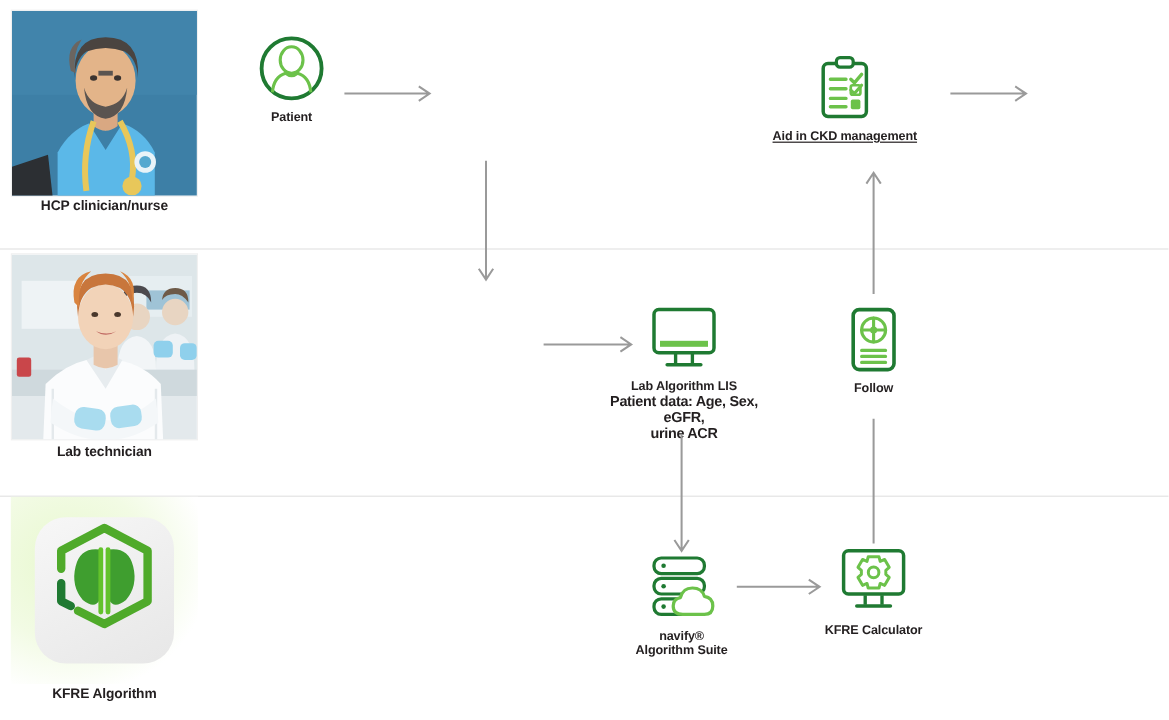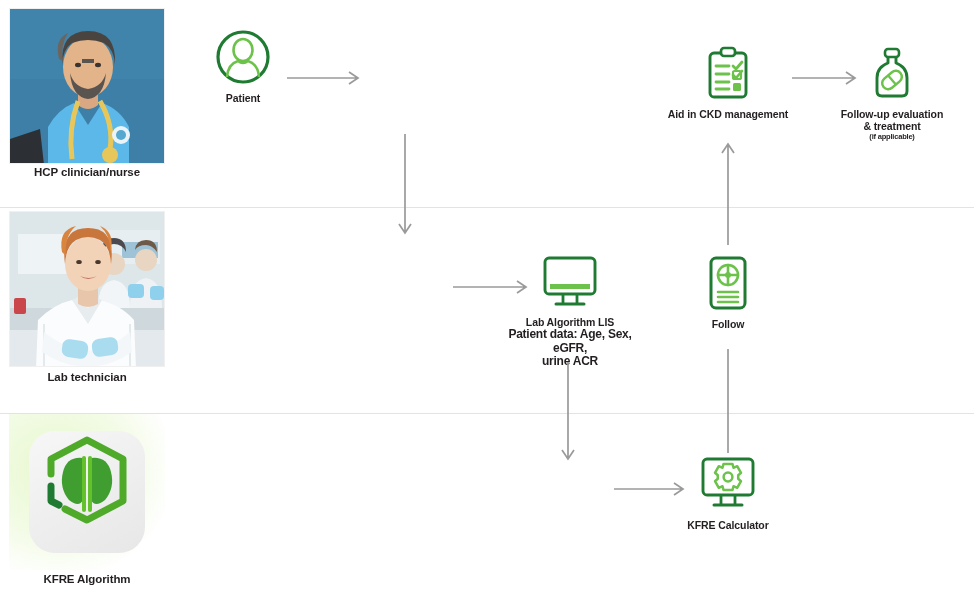--- a/index.html
+++ b/index.html
@@ -200,50 +200,37 @@
       <path d="M13 49 Q14 36 24 33 Q29 37 34 33 Q44 36 45 49" stroke="#6cc24a" stroke-width="2.6" fill="none" stroke-linejoin="round"></path>
     </svg>
     <div class="caption">Patient</div>
   </div>
 
   <svg class="arrow" style="left:285px; top:66px;" width="86" height="24">
     <path d="M2 12 L72 12 M64 6 L73 12 L64 18" stroke="#9a9a9a" stroke-width="1.7" fill="none"></path>
   </svg>
 
 
-  <div class="node" style="left:664px; top:44px; width:128px;">
+  <div class="node" style="left:640px; top:44px; width:128px;text-decoration:underline;">
     <svg class="icon" width="58" height="58" viewBox="0 0 58 58">
       <rect x="11" y="9" width="36" height="44" rx="4" stroke="#1f7a32" stroke-width="2.9" fill="none"></rect>
       <rect x="22" y="4" width="14" height="8" rx="3" stroke="#1f7a32" stroke-width="2.7" fill="#ffffff"></rect>
       <path d="M17 22 L30 22 M17 30 L30 30 M17 38 L30 38 M17 45 L30 45" stroke="#6cc24a" stroke-width="2.8" stroke-linecap="round"></path>
       <path d="M34 22 L37 25 L43 18" stroke="#6cc24a" stroke-width="2.8" fill="none" stroke-linecap="round" stroke-linejoin="round"></path>
       <rect x="34" y="27" width="8" height="8" rx="1.5" stroke="#6cc24a" stroke-width="2.2" fill="none"></rect>
       <path d="M34 31 L37 34 L43 27" stroke="#6cc24a" stroke-width="2.6" fill="none" stroke-linecap="round" stroke-linejoin="round"></path>
       <rect x="34" y="39" width="8" height="8" rx="1.5" fill="#6cc24a"></rect>
     </svg>
     <div class="caption">Aid in CKD management</div>
   </div>
 
   <svg class="arrow" style="left:790px; top:66px;" width="78" height="24">
     <path d="M2 12 L64 12 M56 6 L65 12 L56 18" stroke="#9a9a9a" stroke-width="1.7" fill="none"></path>
   </svg>
 
-  <div class="node" style="left:828px; top:44px; width:128px;">
-    <svg class="icon" width="58" height="58" viewBox="0 0 58 58">
-      <rect x="22" y="5" width="14" height="8" rx="3" stroke="#1f7a32" stroke-width="2.6" fill="none"></rect>
-      <path d="M25 13 L25 19 Q14 23 14 34 L14 47 Q14 52 19 52 L39 52 Q44 52 44 47 L44 34 Q44 23 33 19 L33 13" stroke="#1f7a32" stroke-width="2.9" fill="none" stroke-linejoin="round"></path>
-      <g transform="rotate(-40 29 36)">
-        <rect x="18" y="30" width="22" height="12" rx="6" stroke="#6cc24a" stroke-width="2.5" fill="none"></rect>
-        <path d="M29 30 L29 42" stroke="#6cc24a" stroke-width="2.3"></path>
-      </g>
-    </svg>
-    <div class="caption">Follow-up evaluation</div>
-    <div class="caption" style="margin-top:0;">&amp; treatment</div>
-    <div class="tinycaption">(if applicable)</div>
-  </div>
 
   <svg class="arrow" style="left:396px; top:132px;" width="18" height="112">
     <path d="M9 2 L9 100 M3 92 L9 101 L15 92" stroke="#9a9a9a" stroke-width="1.7" fill="none"></path>
   </svg>
 
 
   <svg class="arrow" style="left:451px; top:275px;" width="88" height="24">
     <path d="M2 12 L74 12 M66 6 L75 12 L66 18" stroke="#9a9a9a" stroke-width="1.7" fill="none"></path>
   </svg>
 
@@ -271,20 +258,33 @@
   </div>
 
   <svg class="arrow" style="left:719px; top:135px;" width="18" height="112">
     <path d="M9 110 L9 10 M3 18 L9 9 L15 18" stroke="#9a9a9a" stroke-width="1.7" fill="none"></path>
   </svg>
 
   <svg class="arrow" style="left:559px; top:360px;" width="18" height="110">
     <path d="M9 2 L9 98 M3 90 L9 99 L15 90" stroke="#9a9a9a" stroke-width="1.7" fill="none"></path>
   </svg>
 
+  <div class="node" style="left:506px; top:460px; width:124px;">
+    <svg class="icon" width="62" height="58" viewBox="0 0 62 58">
+      <rect x="8" y="5" width="42" height="13" rx="6" stroke="#1f7a32" stroke-width="2.7" fill="none"></rect>
+      <rect x="8" y="22" width="42" height="13" rx="6" stroke="#1f7a32" stroke-width="2.7" fill="none"></rect>
+      <rect x="8" y="39" width="42" height="13" rx="6" stroke="#1f7a32" stroke-width="2.7" fill="none"></rect>
+      <circle cx="16" cy="11.5" r="1.9" fill="#1f7a32"></circle>
+      <circle cx="16" cy="28.5" r="1.9" fill="#1f7a32"></circle>
+      <circle cx="16" cy="45.5" r="1.9" fill="#1f7a32"></circle>
+      <path d="M32 52 Q24 52 24 45 Q24 39 30 38 Q32 30 40 30 Q48 30 50 37 Q57 38 57 45 Q57 52 50 52 Z" stroke="#6cc24a" stroke-width="2.7" fill="#ffffff" stroke-linejoin="round"></path>
+    </svg>
+    <div class="caption">navify®</div>
+    <div class="caption" style="margin-top:0;">Algorithm Suite</div>
+  </div>
 
   <svg class="arrow" style="left:612px; top:477px;" width="84" height="24">
     <path d="M2 12 L70 12 M62 6 L71 12 L62 18" stroke="#9a9a9a" stroke-width="1.7" fill="none"></path>
   </svg>
 
   <div class="node" style="left:666px; top:455px; width:124px;">
     <svg class="icon" width="62" height="58" viewBox="0 0 62 58">
       <rect x="6" y="4" width="50" height="36" rx="4" stroke="#1f7a32" stroke-width="2.9" fill="none"></rect>
       <path d="M24 41 L24 49 M38 41 L38 49" stroke="#1f7a32" stroke-width="2.8"></path>
       <path d="M17 50 L45 50" stroke="#1f7a32" stroke-width="3" stroke-linecap="round"></path>

